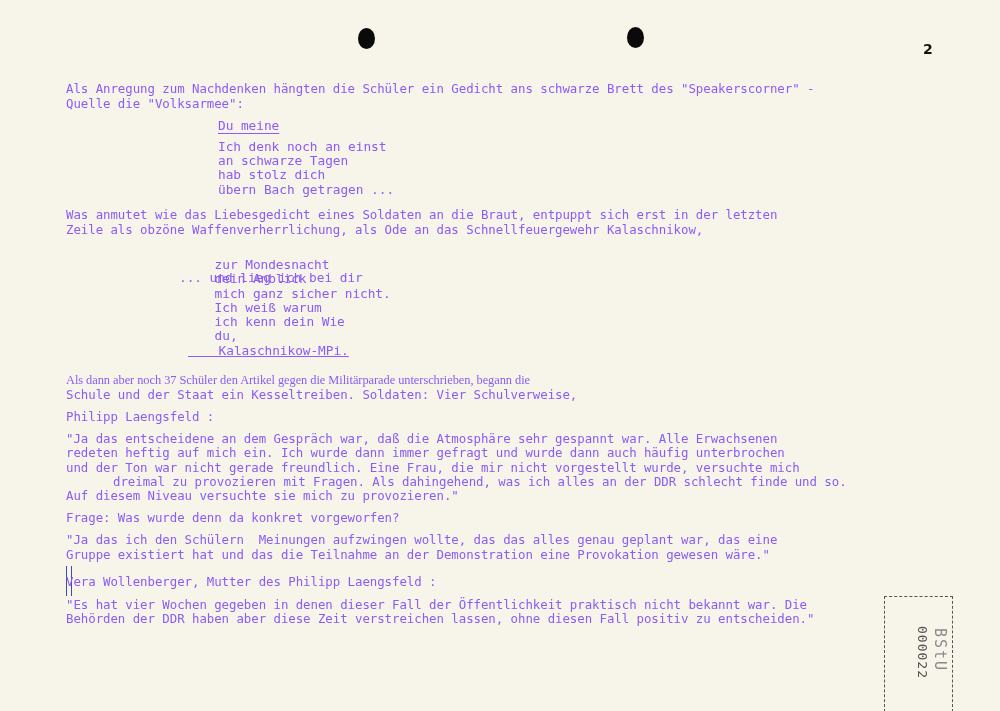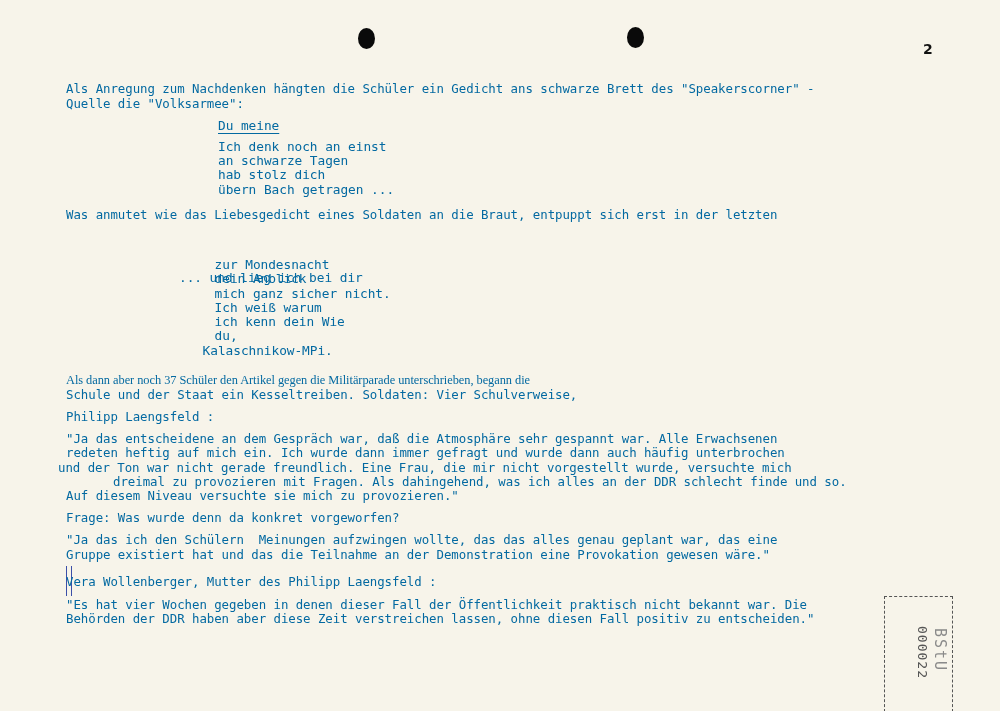--- a/index.html
+++ b/index.html
@@ -6,21 +6,21 @@
     body {
       width: 1000px; height: 711px; overflow: hidden;
       background: #f6f3e9;
       font-family: "DejaVu Sans Mono", "Liberation Mono", monospace;
       color: #222;
       position: relative;
     }
     .page { position: absolute; inset: 0; background: #f7f4ea; }
     .punch { position: absolute; width: 17px; height: 21px; border-radius: 50%; background: #0a0a0a; }
     .page-num { position: absolute; left: 923px; top: 41px; font-family: "DejaVu Sans", sans-serif; font-weight: bold; font-size: 14px; color: #111; }
-    .line { position: absolute; white-space: pre; font-size: 12.4px; letter-spacing: -0.05px; line-height: 14px; color: #0369a1; }
+    .line { position: absolute; white-space: pre; font-size: 12.4px; letter-spacing: -0.05px; line-height: 14px; color: #8b5cf6; }
     .poem .line { font-size: 12.8px; }
     .title-u { text-decoration: underline; text-underline-offset: 3px; }
     .margin-mark { position: absolute; left: 66px; top: 566px; width: 4px; height: 30px; border-left: 1.5px solid #3b4fa8; border-right: 1.5px solid #3b4fa8; }
     .stamp { position: absolute; left: 884px; top: 596px; width: 67px; height: 115px; border-left: 1px dashed #555; border-right: 1px dashed #555; border-top: 1px dashed #555; }
     .stamp-text { position: absolute; font-family: "DejaVu Sans Mono", monospace; color: #666; transform: rotate(90deg); transform-origin: left top; white-space: pre; }
     .stamp-bstu { left: 949px; top: 628px; font-size: 15px; color: #8a8a8a; letter-spacing: 2px; }
     .stamp-num { left: 930px; top: 626px; font-size: 13px; color: #555; letter-spacing: 1px; }
   </style>
 </head>
 <body>
@@ -37,40 +37,41 @@
 
   <div class="poem">
     <div class="line title-u" style="left:218px; top:119px;">Du meine</div>
     <div class="line" style="left:218px; top:140px;">Ich denk noch an einst</div>
     <div class="line" style="left:218px; top:154px;">an schwarze Tagen</div>
     <div class="line" style="left:218px; top:168px;">hab stolz dich</div>
     <div class="line" style="left:218px; top:183px;">übern Bach getragen ...</div>
   </div>
 
   <div class="line" style="left:66px; top:208px;">Was anmutet wie das Liebesgedicht eines Soldaten an die Braut, entpuppt sich erst in der letzten</div>
+  <div class="line" style="left:66px; top:223px;">Zeile als obzöne Waffenverherrlichung, als Ode an das Schnellfeuergewehr Kalaschnikow,</div>
 
   <div class="poem">
     <div class="line" style="left:179px; top:243px;margin-top:28px;">... und lieg ich bei dir</div>
     <div class="line" style="left:184px; top:258px;">    zur Mondesnacht</div>
     <div class="line" style="left:184px; top:272px;">    dein Anblick</div>
     <div class="line" style="left:184px; top:287px;">    mich ganz sicher nicht.</div>
     <div class="line" style="left:184px; top:301px;">    Ich weiß warum</div>
     <div class="line" style="left:184px; top:315px;">    ich kenn dein Wie</div>
     <div class="line" style="left:184px; top:329px;">    du,</div>
-    <div class="line" style="left:172px; top:344px;">    Kalaschnikow-MPi.</div>
+    <div class="line" style="left:188px; top:344px;text-decoration:underline;">    Kalaschnikow-MPi.</div>
   </div>
 
   <div class="line" style="left:66px; top:373px;font-family:Liberation Serif, serif;">Als dann aber noch 37 Schüler den Artikel gegen die Militärparade unterschrieben, begann die</div>
   <div class="line" style="left:66px; top:388px;">Schule und der Staat ein Kesseltreiben. Soldaten: Vier Schulverweise,</div>
 
   <div class="line" style="left:66px; top:410px;">Philipp Laengsfeld :</div>
 
   <div class="line" style="left:66px; top:432px;">"Ja das entscheidene an dem Gespräch war, daß die Atmosphäre sehr gespannt war. Alle Erwachsenen</div>
   <div class="line" style="left:66px; top:446px;">redeten heftig auf mich ein. Ich wurde dann immer gefragt und wurde dann auch häufig unterbrochen</div>
-  <div class="line" style="left:58px; top:461px;text-align:center;">und der Ton war nicht gerade freundlich. Eine Frau, die mir nicht vorgestellt wurde, versuchte mich</div>
+  <div class="line" style="left:66px; top:461px;text-align:center;">und der Ton war nicht gerade freundlich. Eine Frau, die mir nicht vorgestellt wurde, versuchte mich</div>
   <div class="line" style="left:66px; top:475px;margin-left:47px;">dreimal zu provozieren mit Fragen. Als dahingehend, was ich alles an der DDR schlecht finde und so.</div>
   <div class="line" style="left:66px; top:489px;">Auf diesem Niveau versuchte sie mich zu provozieren."</div>
 
   <div class="line" style="left:66px; top:511px;">Frage: Was wurde denn da konkret vorgeworfen?</div>
 
   <div class="line" style="left:66px; top:533px;">"Ja das ich den Schülern  Meinungen aufzwingen wollte, das das alles genau geplant war, das eine</div>
   <div class="line" style="left:66px; top:548px;">Gruppe existiert hat und das die Teilnahme an der Demonstration eine Provokation gewesen wäre."</div>
 
   <div class="margin-mark"></div>
   <div class="line" style="left:66px; top:575px;">Vera Wollenberger, Mutter des Philipp Laengsfeld :</div>

